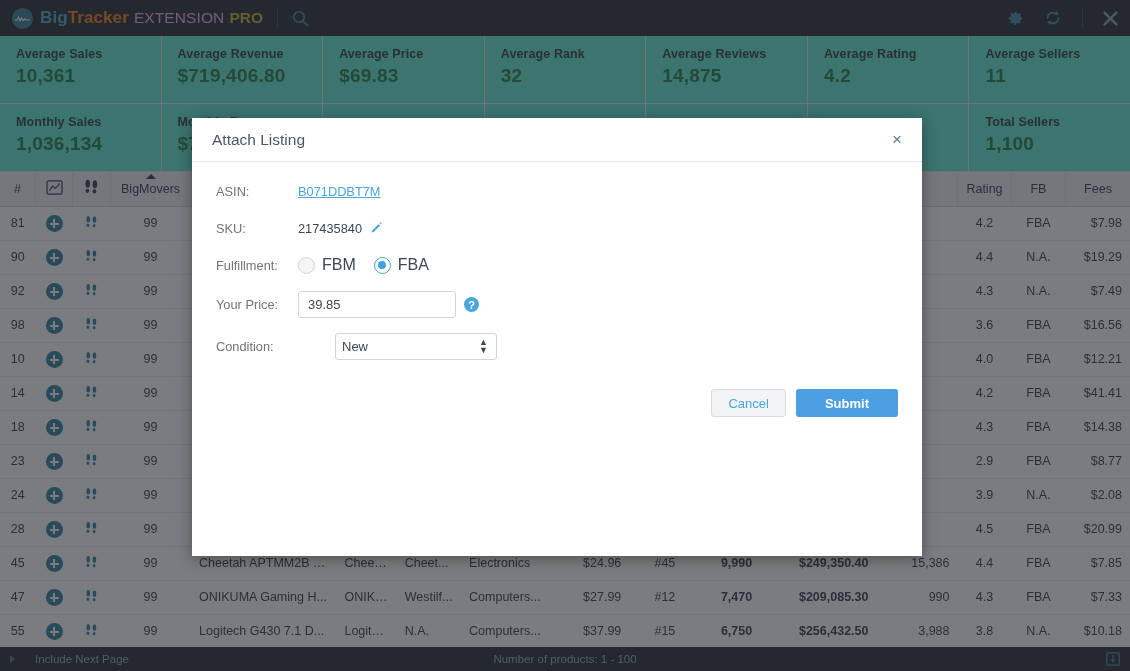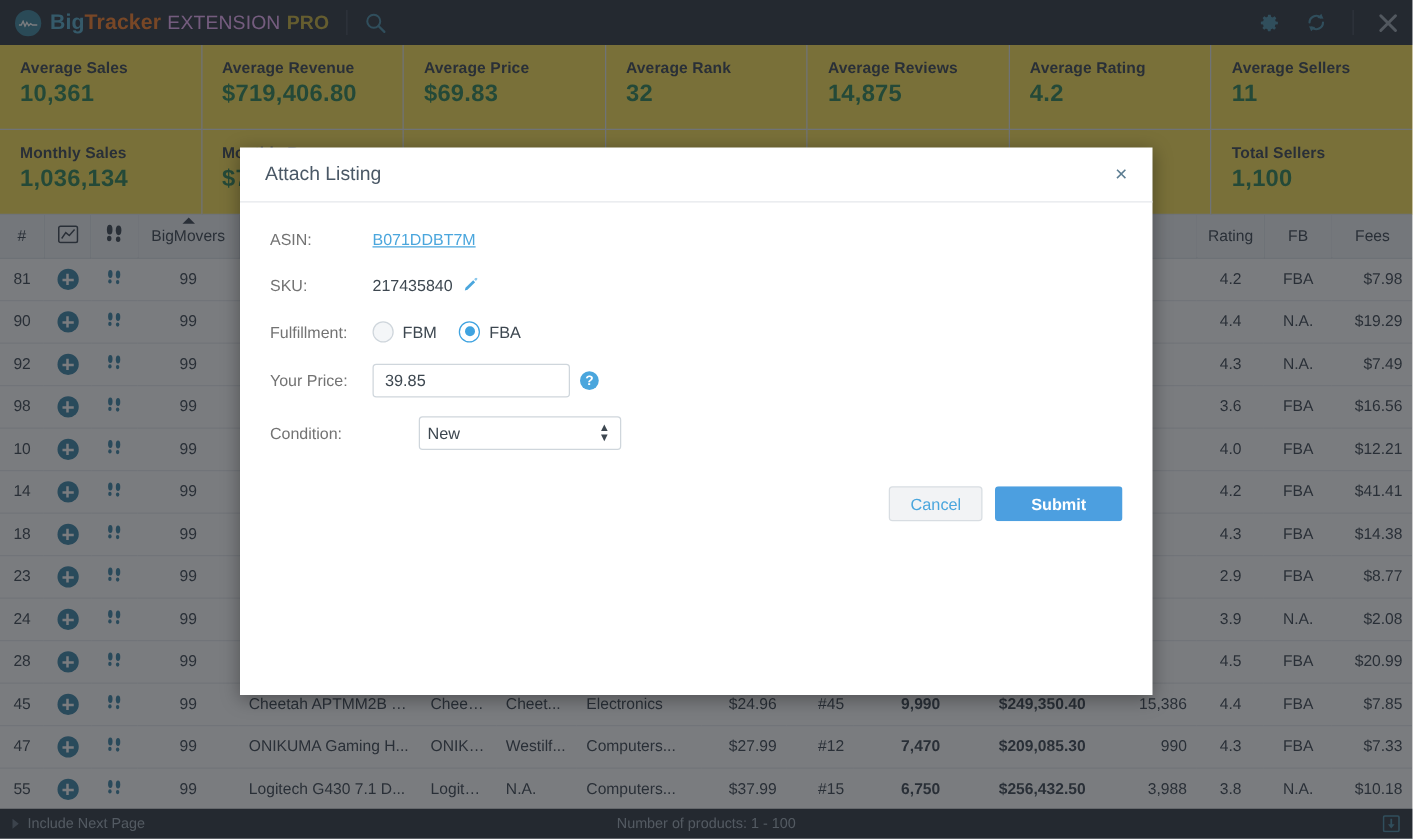--- a/index.html
+++ b/index.html
@@ -47,21 +47,21 @@
   .tb-search { cursor: pointer; display: flex; align-items: center; }
   .tb-right {
     margin-left: auto; display: flex; align-items: center; gap: 20px;
   }
   .tb-icon { cursor: pointer; display: flex; align-items: center; justify-content: center; }
 
   
   .stats {
     position: absolute; top: 36px; left: 0;
     width: 1130px; height: 136px;
-    background: #fde047;
+    background: #5eead4;
     z-index: 10;
   }
   .stats-row { display: flex; height: 68px; }
   .stat-cell {
     flex: 1 1 0;
     border-right: 1px solid #e2e6ea;
     border-bottom: 1px solid #e2e6ea;
     padding: 11px 0 0 16px;
     min-width: 0;
   }
@@ -141,21 +141,21 @@
   
   .footer {
     position: absolute; bottom: 0; left: 0;
     width: 1130px; height: 24px;
     background: #1d2531;
     display: flex; align-items: center;
     padding: 0 10px;
     z-index: 40;
     font-size: 11.5px; color: #9aa6b2;
   }
-  .footer-left { display: flex; align-items: center; gap: 7px; cursor: pointer; }
+  .footer-left { display: flex; align-items: center; gap: 20px; cursor: pointer; }
   .caret-right {
     width: 0; height: 0;
     border-top: 4px solid transparent; border-bottom: 4px solid transparent;
     border-left: 5px solid #5d6b7a;
   }
   .footer-center {
     position: absolute; left: 0; right: 0; text-align: center;
     pointer-events: none;
   }
   .footer-right { margin-left: auto; cursor: pointer; display: flex; }
@@ -201,21 +201,21 @@
   .radio {
     width: 17px; height: 17px; border-radius: 50%;
     border: 1px solid #cfd6dc; background: #f4f6f8;
     position: relative; cursor: pointer; flex: 0 0 auto;
   }
   .radio.on { border-color: #3fa3e0; background: #fff; }
   .radio.on:after {
     content: ""; position: absolute; left: 3.5px; top: 3.5px;
     width: 8px; height: 8px; border-radius: 50%; background: #3fa3e0;
   }
-  .radio-label { font-size: 13px; color: #3d4750; }
+  .radio-label { font-size: 16px; color: #3d4750; }
   .price-input {
     width: 158px; height: 27px;
     border: 1px solid #cfd6dc; border-radius: 3px;
     padding: 0 9px; font-size: 13px; color: #3d4750;
     font-family: "Liberation Sans", sans-serif;
     background: #fff;
   }
   .help {
     width: 15px; height: 15px; border-radius: 50%;
     background: #4aa6dd; color: #fff; font-size: 11px; font-weight: bold;

